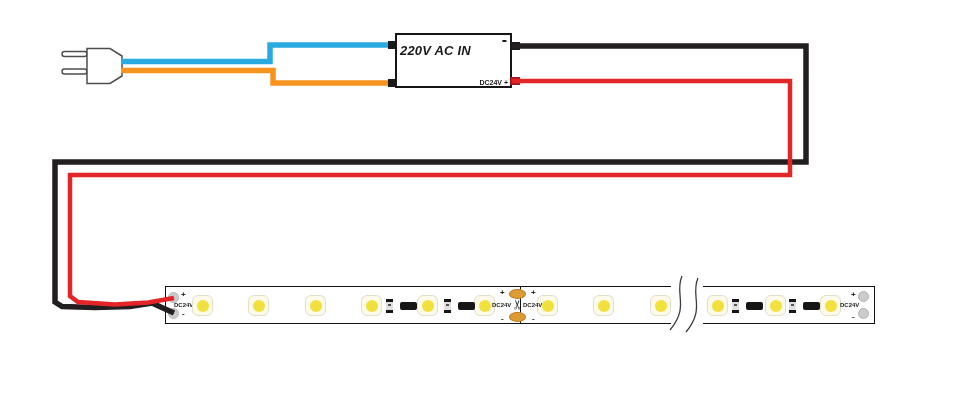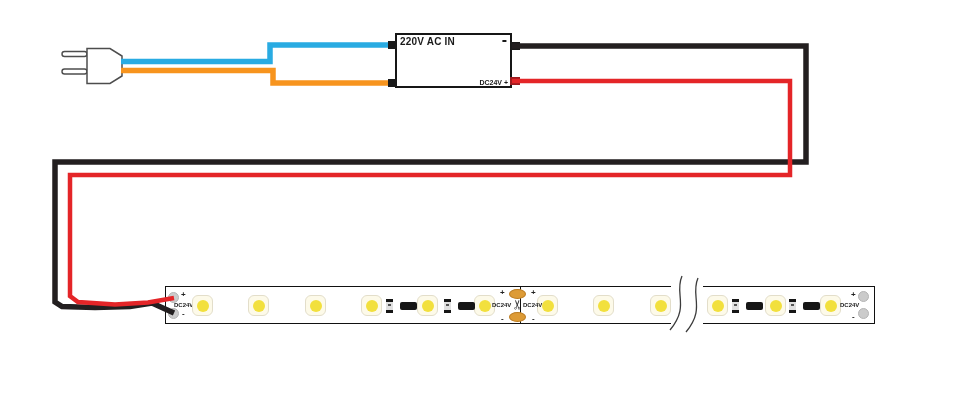--- a/index.html
+++ b/index.html
@@ -5,21 +5,21 @@
   html,body{margin:0;padding:0;}
   body{
     width:955px;height:401px;position:relative;background:#ffffff;
     font-family:"Liberation Sans", sans-serif;color:#1a1a1a;overflow:hidden;
   }
   
   .ps-box{
     position:absolute;left:395px;top:33px;width:117px;height:55px;
     border:2px solid #161616;background:#fff;box-sizing:border-box;z-index:2;
   }
-  .ps-ac{position:absolute;top:1px;left:3px;font-size:10px;font-weight:bold;letter-spacing:.2px;}
+  .ps-ac{position:absolute;top:8px;left:3px;font-size:13px;font-weight:bold;letter-spacing:.2px;font-style:italic;}
   .ps-minus{position:absolute;top:-4px;right:3px;font-size:16px;font-weight:bold;}
   .ps-title{position:absolute;left:0;right:0;top:14px;text-align:center;font-size:17px;color:#222;}
   .ps-dc{position:absolute;bottom:0px;right:2px;font-size:7px;font-weight:bold;}
   
   .strip{
     position:absolute;left:165px;top:286px;width:710px;height:38px;
     border:1.5px solid #111;background:#fff;box-sizing:border-box;z-index:1;
   }
   .pad{position:absolute;width:11px;height:11px;border-radius:50%;
        background:#cbcbcb;border:1px solid #b5b5b5;box-sizing:border-box;}

